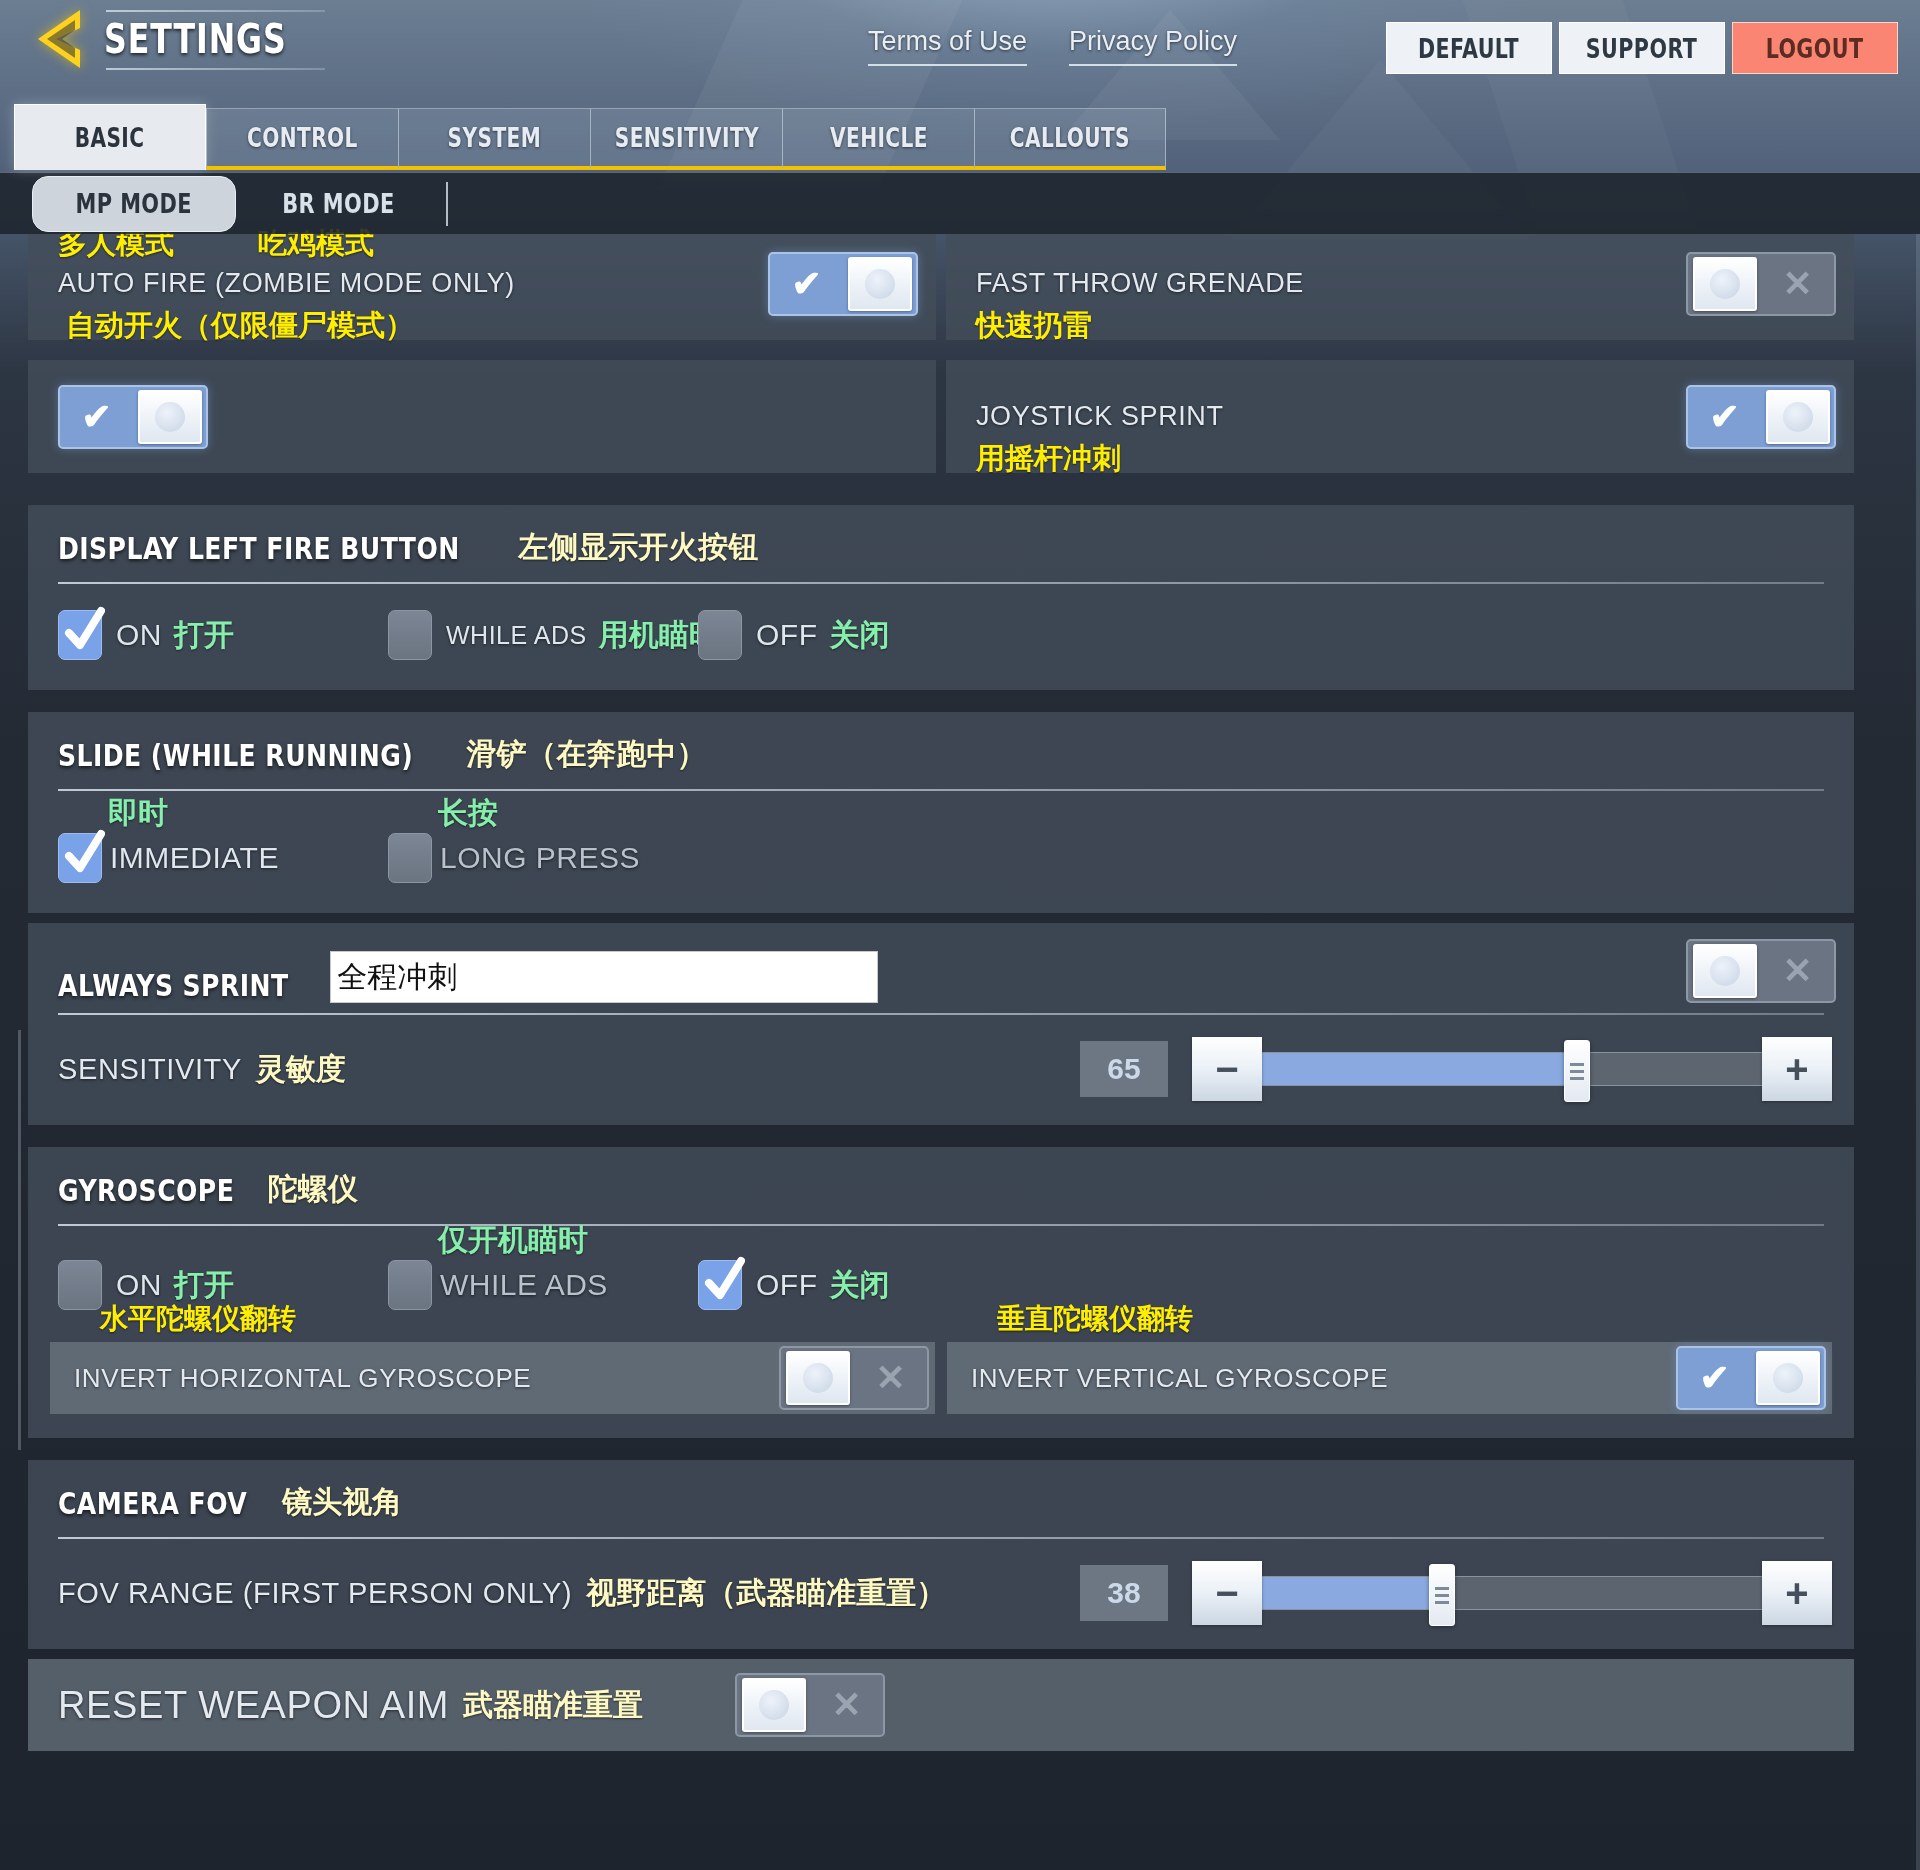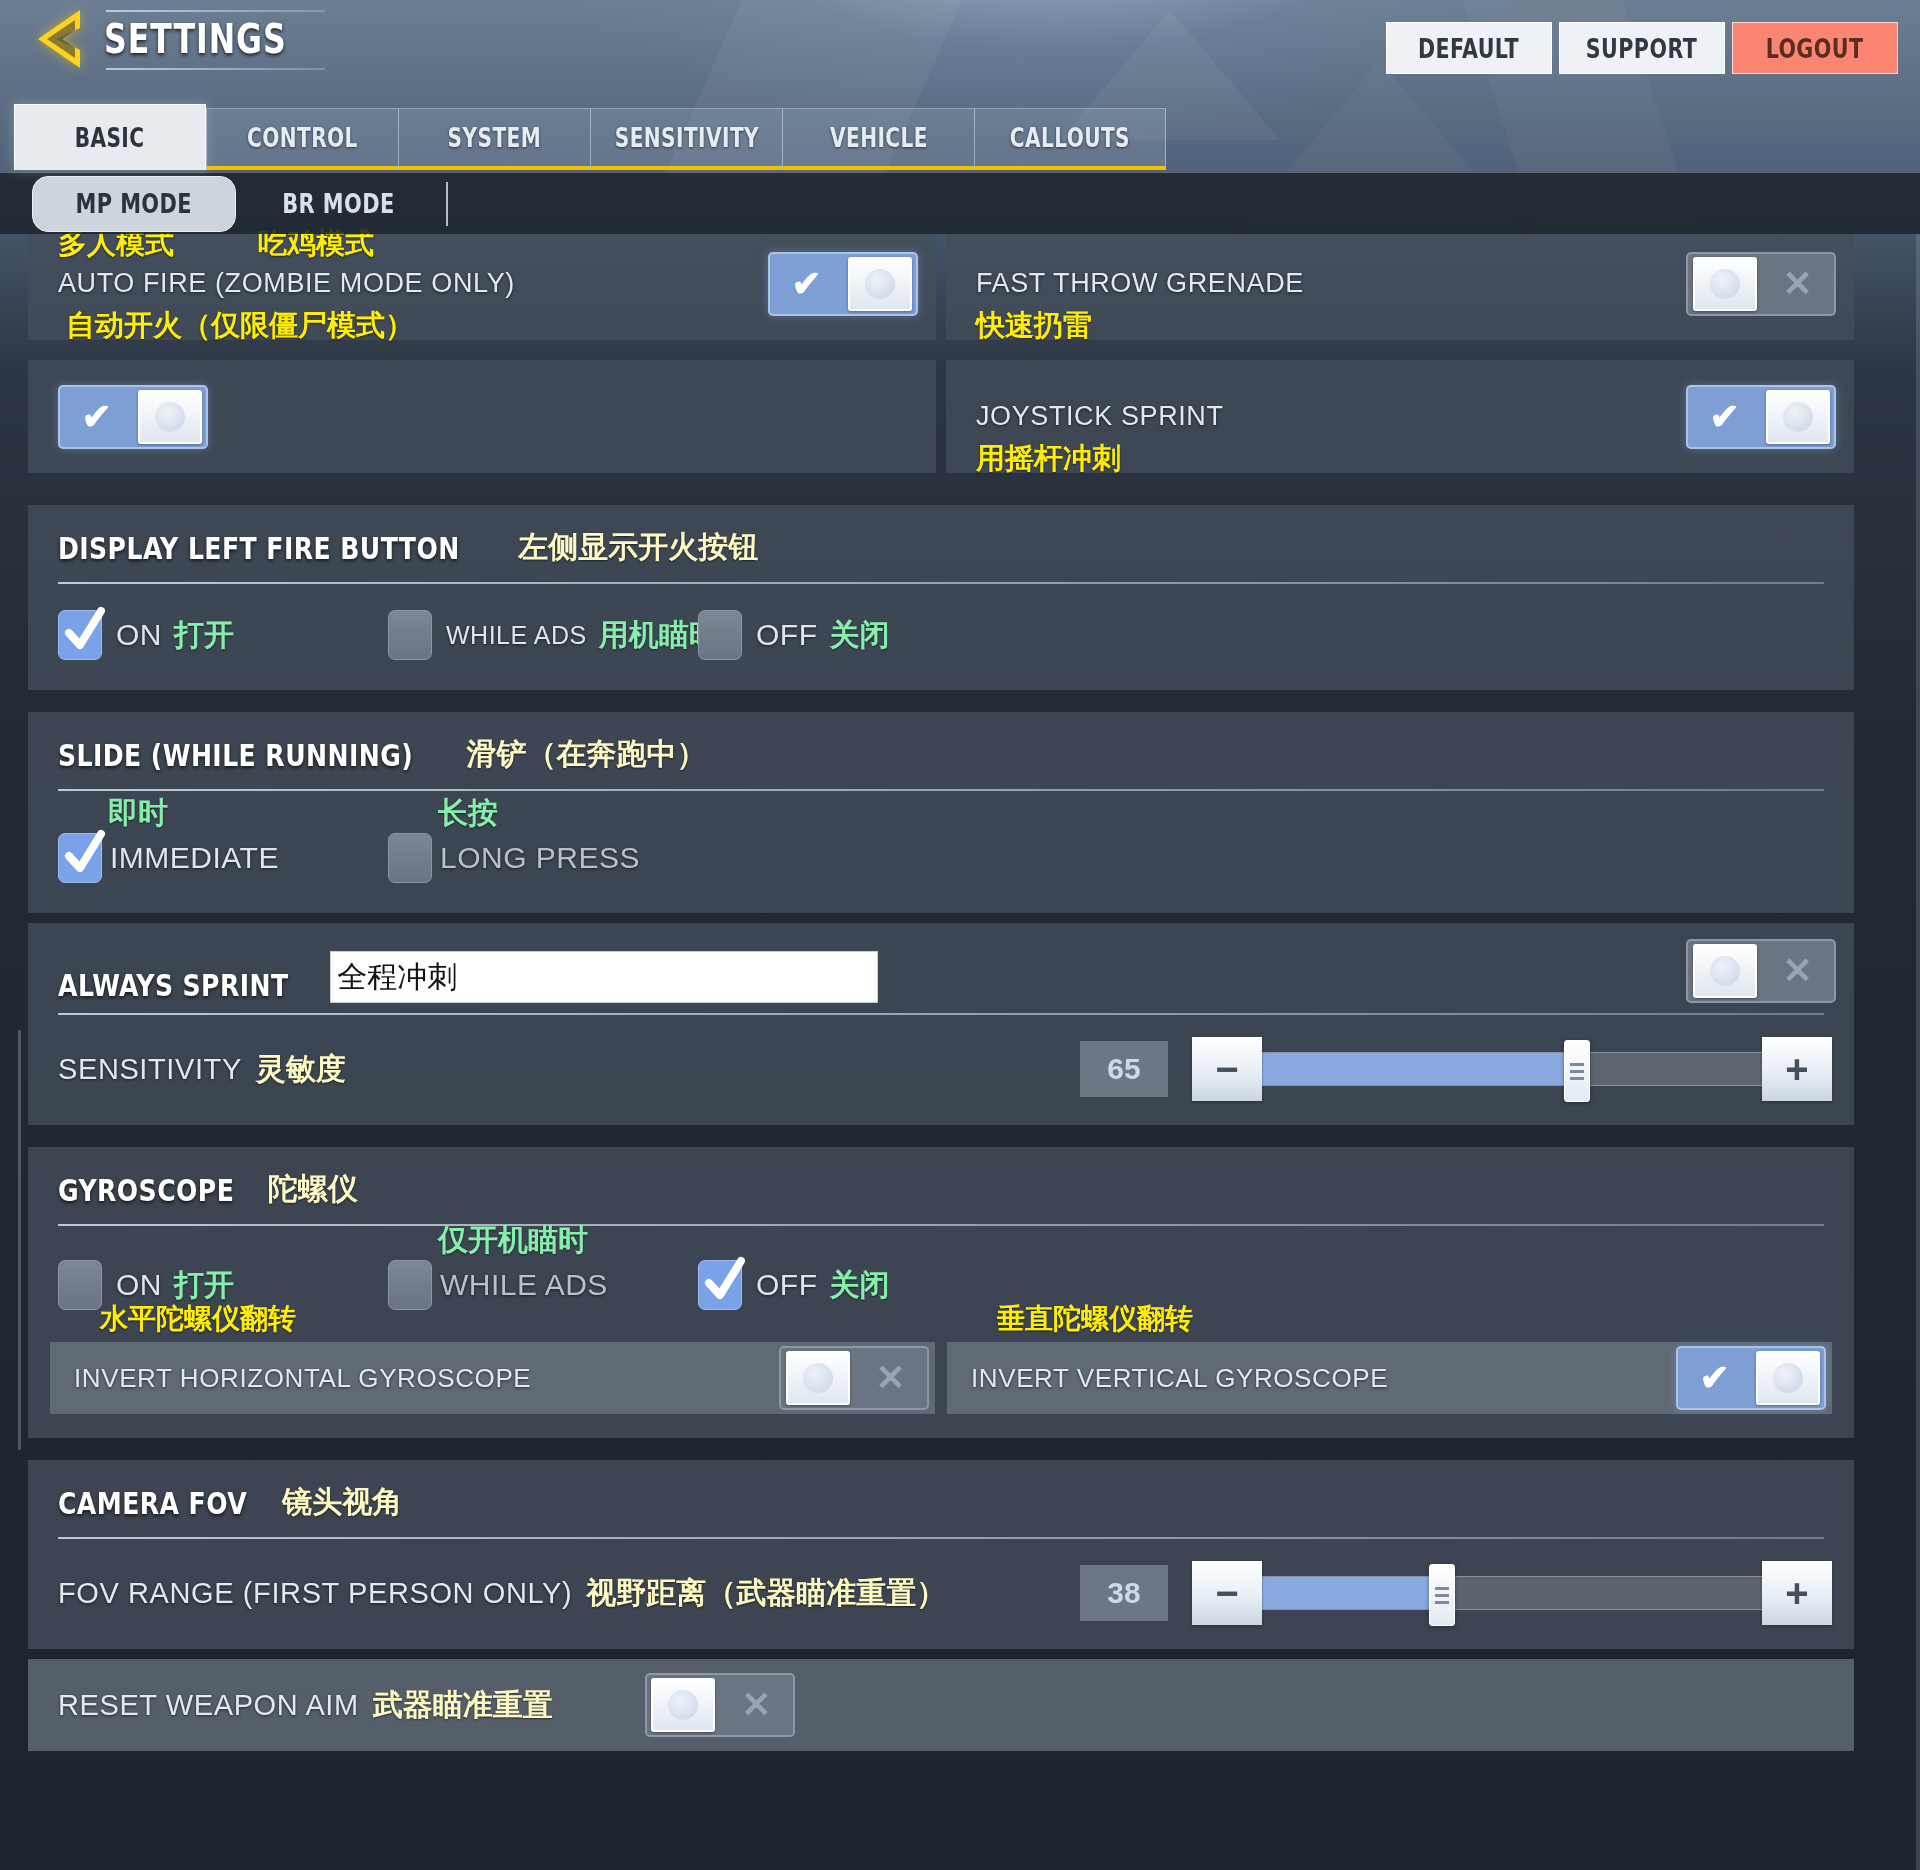--- a/index.html
+++ b/index.html
@@ -514,21 +514,21 @@
 
   
   .reset-row {
     height: 92px;
     background: rgba(106,116,128,.55);
     display: flex;
     align-items: center;
     padding: 0 10px 0 30px;
     margin: 0;
   }
-  .reset-row .lbl-en { font-size: 29px; }
+  .reset-row .lbl-en { font-size: 38px; }
 
   .side-rail {
     position: absolute;
     left: 18px; top: 1030px;
     width: 3px; height: 420px;
     background: rgba(200,215,230,.28);
     z-index: 6;
   }
   .edge-rail {
     position: absolute;
@@ -556,20 +556,24 @@
         <polygon points="41,12 41,22 28,31 41,40 41,50 13,31" fill="#2b323c" opacity="0.55"></polygon>
       </svg>
     </div>
     <div class="settings-title-box">
       <div class="title-rule top"></div>
       <div class="settings-title">SETTINGS</div>
       <div class="title-rule bot"></div>
     </div>
   </div>
 
+  <div class="legal-links">
+    <div class="legal-link">Terms of Use</div>
+    <div class="legal-link">Privacy Policy</div>
+  </div>
 
   <div class="header-btns">
     <div class="hbtn">
         <span>DEFAULT</span>
       </div>
     <div class="hbtn">
         <span>SUPPORT</span>
       </div>
     <div class="hbtn danger">
         <span>LOGOUT</span>

